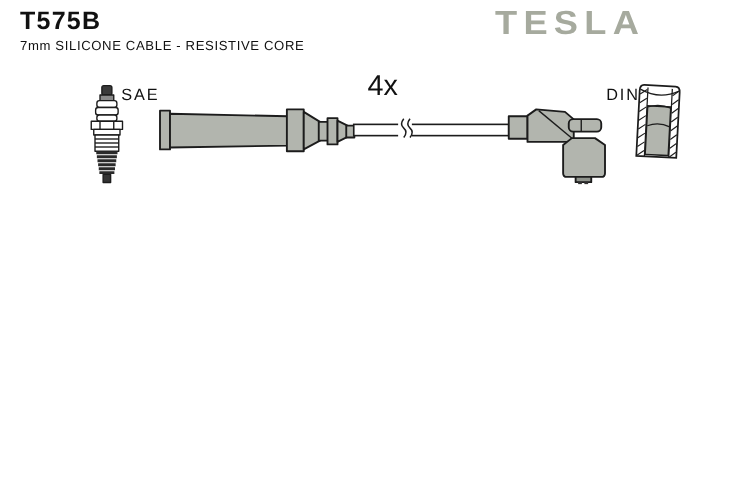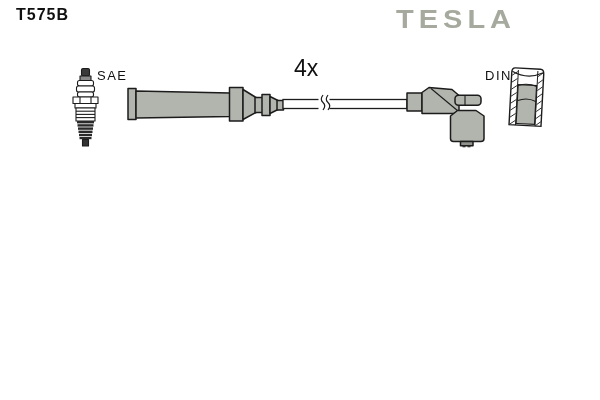--- a/index.html
+++ b/index.html
@@ -5,21 +5,21 @@
   html,body{margin:0;padding:0;}
   body{
     width:600px;height:400px;
     background:var(--c-background,#fff);
     font-family:"Liberation Sans",sans-serif;
     position:relative;overflow:hidden;
   }
   .page{position:absolute;inset:0;}
   .part-number{
     position:absolute;left:16px;top:6px;
-    font-size:16px;font-weight:bold;color:var(--c-text_black,#111);
+    font-size:20px;font-weight:bold;color:var(--c-text_black,#111);
     letter-spacing:1px;
   }
   .subtitle{
     position:absolute;left:16px;top:31px;
     font-size:10.5px;color:var(--c-text_black,#111);
     letter-spacing:0.5px;
   }
   .brand-logo{
     position:absolute;left:396px;top:4px;
     font-size:29px;font-weight:bold;
@@ -42,20 +42,21 @@
     font-family:"Liberation Sans",sans-serif;
     font-size:23px;fill:var(--c-text_black,#111);
   }
 </style>
 </head>
 <body>
 
 <div class="page">
 
   <div class="part-number">T575B</div>
+  <div class="subtitle">7mm SILICONE CABLE - RESISTIVE CORE</div>
   <div class="brand-logo">TESLA</div>
 
   <svg class="diagram" width="600" height="400" viewBox="0 0 600 400">
 
     <text class="qty-label" x="294" y="76">4x</text>
 
     <text class="small-label" x="97" y="80">SAE</text>
 
     <text class="small-label" x="485" y="80">DIN</text>
 

